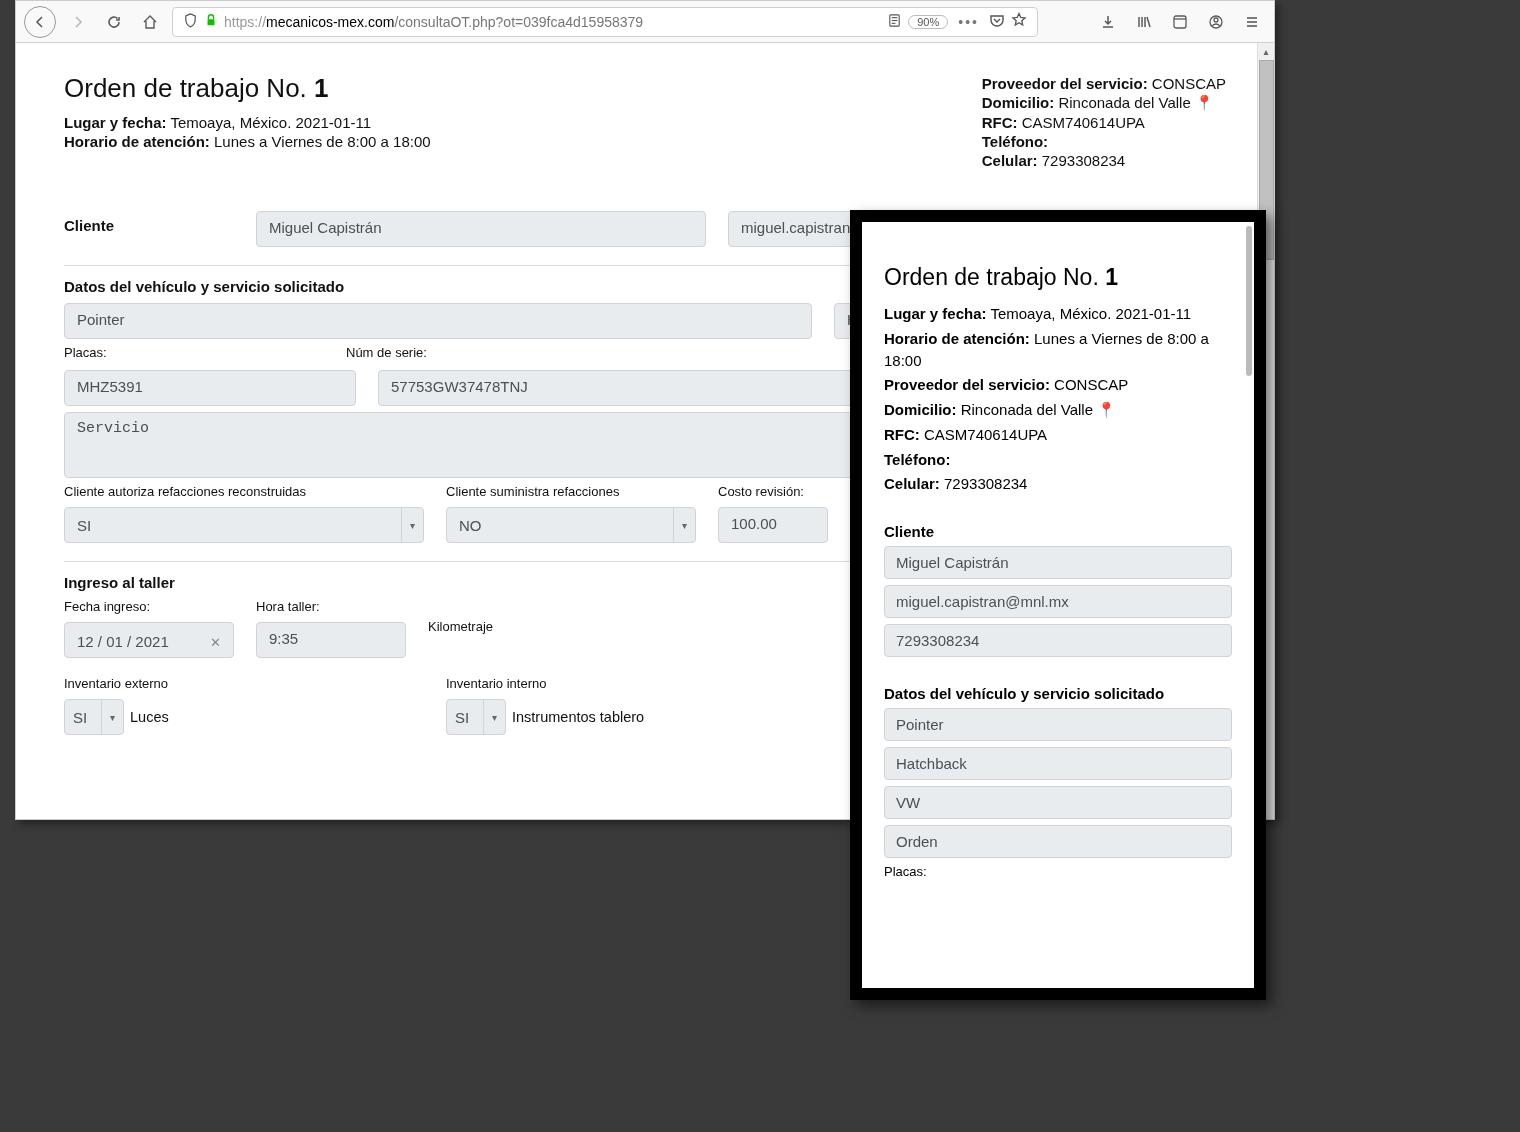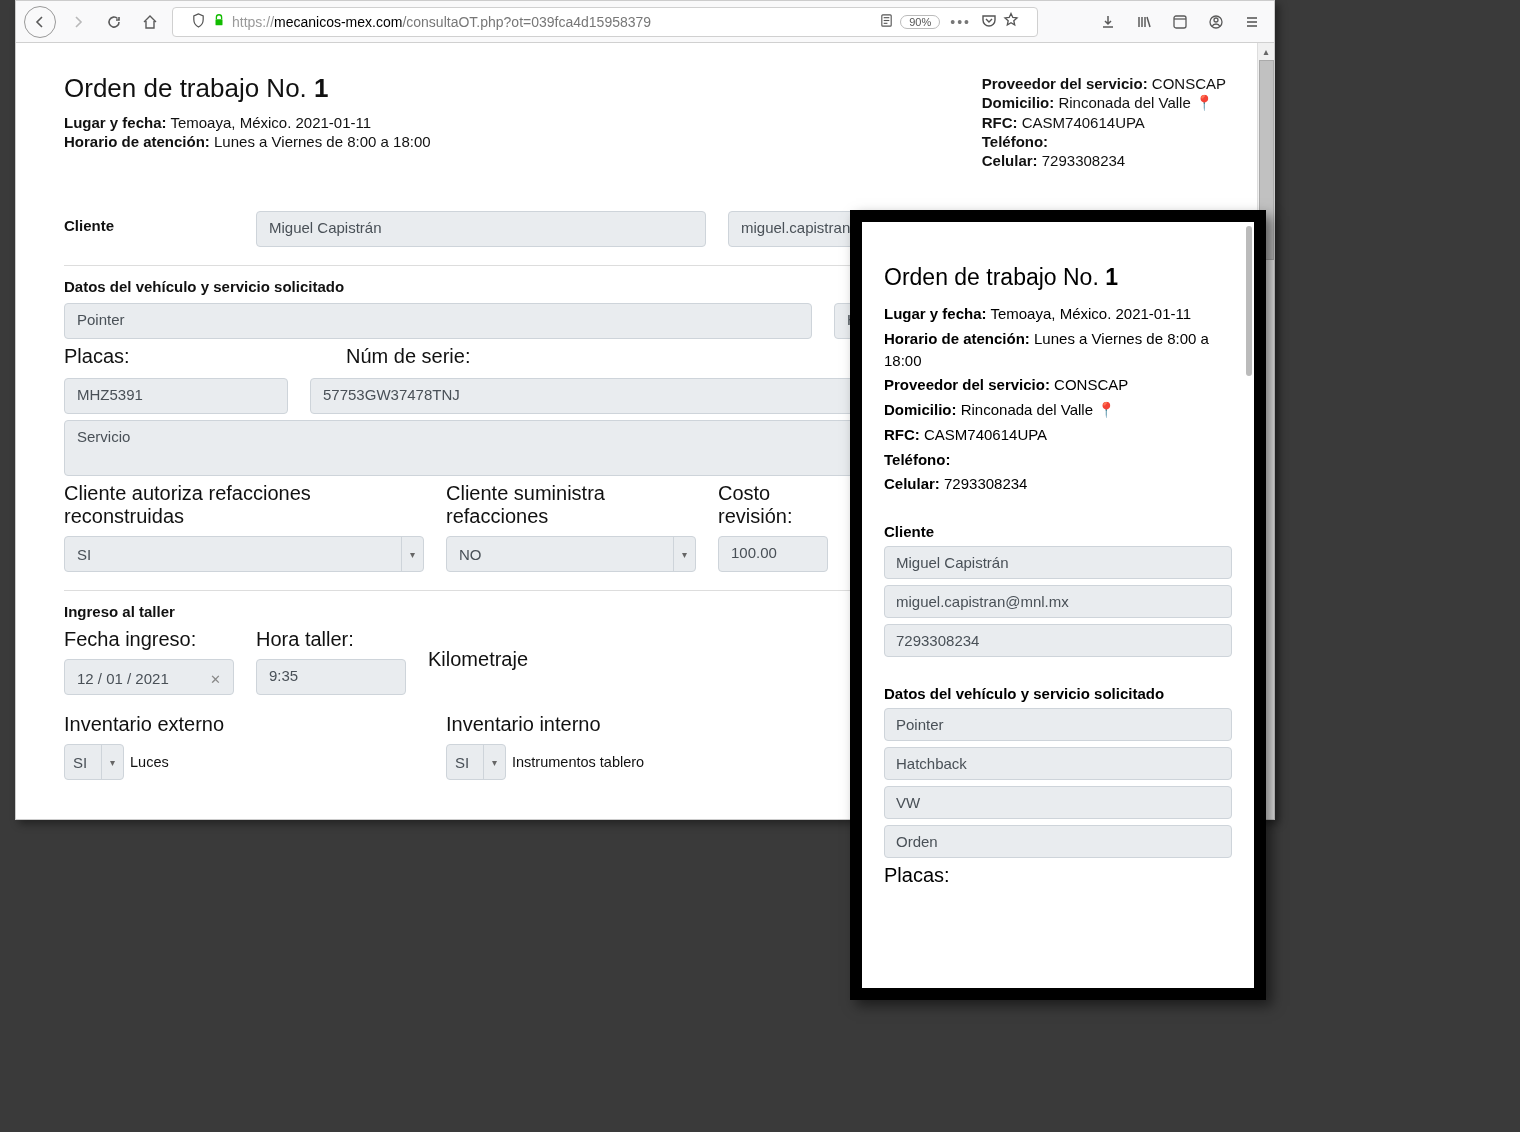--- a/index.html
+++ b/index.html
@@ -47,21 +47,21 @@
       width: 32px;
       height: 32px;
     }
     .address-bar {
       flex: 1;
       display: flex;
       align-items: center;
       height: 30px;
       border: 1px solid #d0d0d0;
       border-radius: 4px;
-      padding: 0 18px;
+      padding: 0 10px;
       gap: 6px;
       background: #fff;
       font-size: 14px;
       color: #555;
     }
     .address-bar .lock { color: #12bc00; }
     .address-bar .url { flex: 1; white-space: nowrap; overflow: hidden; }
     .zoom-badge {
       border: 1px solid #bbb;
       border-radius: 10px;
@@ -141,24 +141,25 @@
       width: 22px;
       height: 34px;
       border-left: 1px solid #ced4da;
       display: flex;
       align-items: center;
       justify-content: center;
       color: #666;
       font-size: 10px;
     }
     .field-textarea {
-      height: 56px;
+      height: 66px;
       width: 100%;
-    }
-    .small-label { font-size: 20px; margin-bottom: 4px; }
+      font-family: Liberation Mono, monospace;
+    }
+    .small-label { font-size: 13px; margin-bottom: 4px; }
     .col { display: flex; flex-direction: column; gap: 4px; }
     .date-field {
       display: flex;
       align-items: flex-end;
       justify-content: space-between;
     }
     .date-clear { color: #888; font-size: 13px; }
     .inline-select {
       display: flex;
       align-items: center;
@@ -378,21 +379,21 @@
         </div>
         <div class="row" style="margin-top:2px">
           <div class="col" style="width:260px">
             <div class="small-label">Placas:</div>
           </div>
           <div class="col flex-1">
             <div class="small-label">Núm de serie:</div>
           </div>
         </div>
         <div class="row">
-          <div class="field" style="width:224px">MHZ5391</div>
+          <div class="field" style="width:292px">MHZ5391</div>
           <div class="field flex-1">57753GW37478TNJ</div>
           <div class="field" style="width:14px;opacity:.3"></div>
         </div>
         <div class="row">
           <div class="field field-textarea">Servicio</div>
         </div>
         <div class="row" style="margin-top:0">
           <div class="col" style="width:360px">
             <div class="small-label">Cliente autoriza refacciones reconstruidas</div>
             <div class="field select-field">

